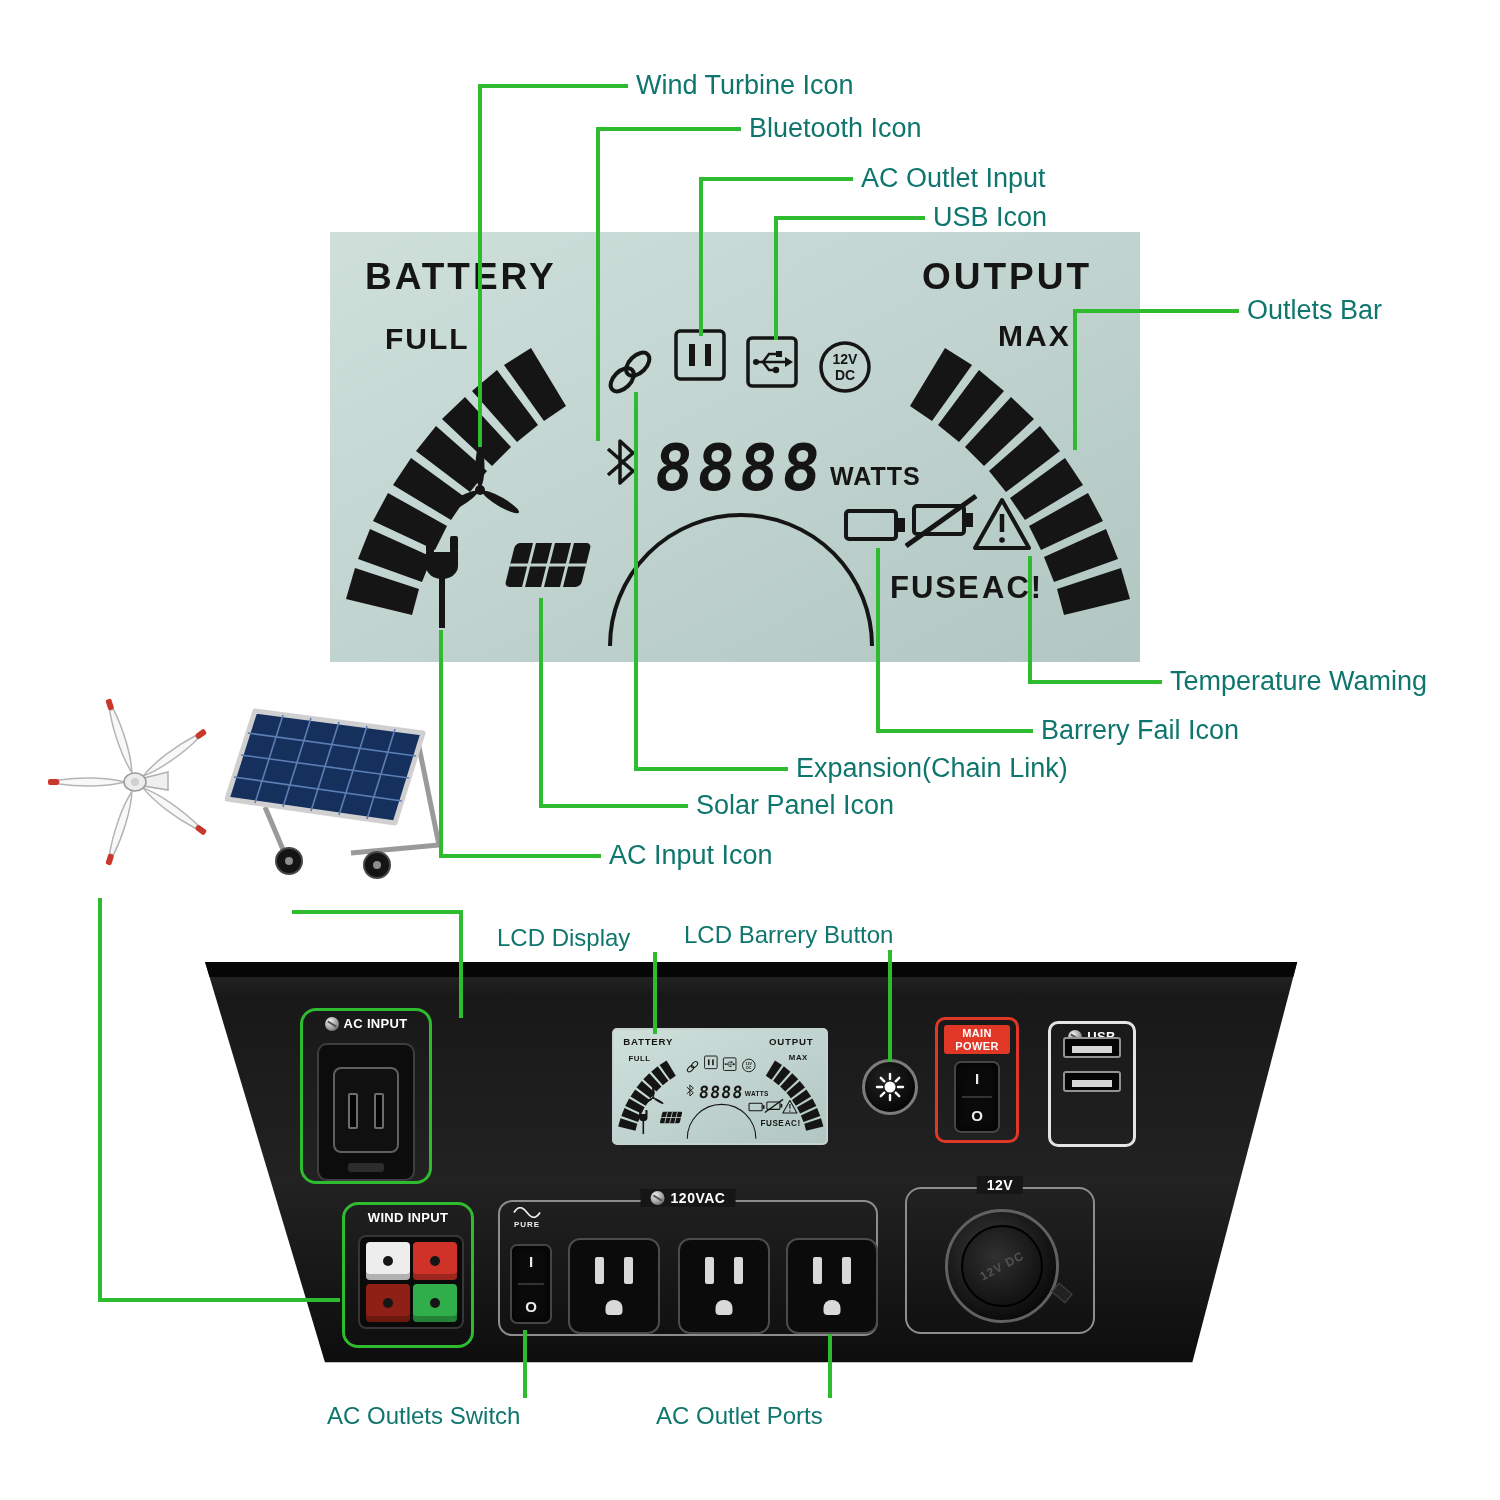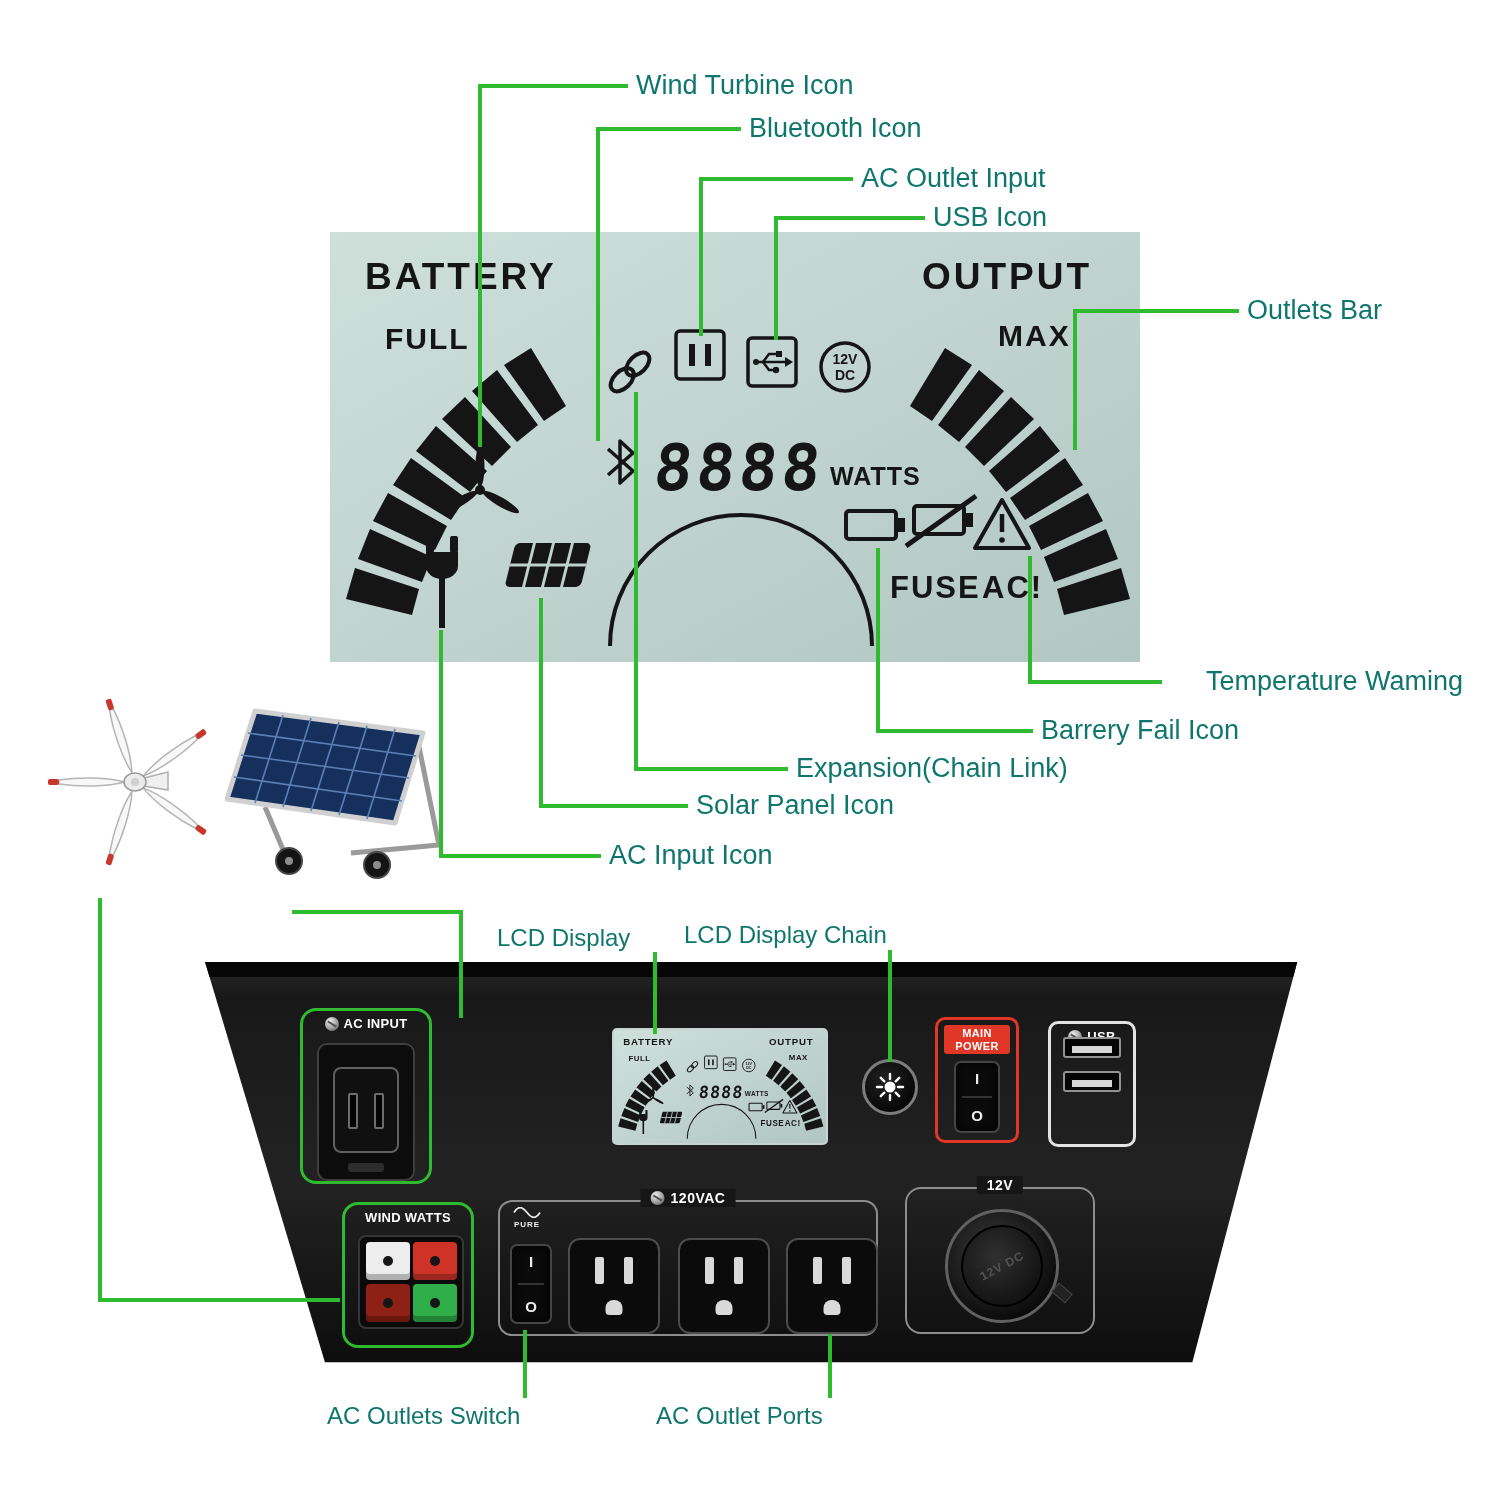--- a/index.html
+++ b/index.html
@@ -220,27 +220,27 @@
       <text x="560" y="366" class="t-fuse ink-f">FUSE</text>
       <text x="652" y="366" class="t-fuse ink-f">AC!</text>
     </g>
   </svg>
 
   <div class="callout-label" style="left:636px;top:70px">Wind Turbine Icon</div>
   <div class="callout-label" style="left:749px;top:113px">Bluetooth Icon</div>
   <div class="callout-label" style="left:861px;top:163px">AC Outlet Input</div>
   <div class="callout-label" style="left:933px;top:202px">USB Icon</div>
   <div class="callout-label" style="left:1247px;top:295px">Outlets Bar</div>
-  <div class="callout-label" style="left:1206px;top:666px">Temperature Waming</div>
+  <div class="callout-label" style="left:1170px;top:666px">Temperature Waming</div>
   <div class="callout-label" style="left:1041px;top:715px">Barrery Fail Icon</div>
   <div class="callout-label" style="left:796px;top:753px">Expansion(Chain Link)</div>
   <div class="callout-label" style="left:696px;top:790px">Solar Panel Icon</div>
   <div class="callout-label" style="left:609px;top:840px">AC Input Icon</div>
   <div class="callout-label small" style="left:497px;top:924px">LCD Display</div>
-  <div class="callout-label small" style="left:684px;top:921px">LCD Display Chain</div>
+  <div class="callout-label small" style="left:684px;top:921px">LCD Barrery Button</div>
   <div class="callout-label small" style="left:327px;top:1402px">AC Outlets Switch</div>
   <div class="callout-label small" style="left:656px;top:1402px">AC Outlet Ports</div>
 
   <svg class="product-img" style="left:40px;top:680px" width="180" height="215" viewBox="0 0 180 215">
     <g>
       <g transform="translate(95,102)">
         <g transform="rotate(-90)">
             <path d="M0,-10 C5,-28 5,-56 2,-76 L-2,-76 C-5,-56 -5,-28 0,-10 Z" fill="#f8f8f8" stroke="#b5b5b5" stroke-width="1.5"></path>
             <rect x="-3" y="-87" width="6" height="11" rx="2" fill="#c9362b"></rect>
           </g>
@@ -342,21 +342,21 @@
       <div class="plabel">
         <span class="screw"></span>
         <span>USB</span>
       </div>
       <div class="usbport"></div>
       <div class="usbport"></div>
     </div>
 
     <div class="gbox" style="left:152px;top:247px;width:132px;height:146px">
       <div class="plabel">
-          <span>WIND WATTS</span>
+          <span>WIND INPUT</span>
         </div>
       <div class="tbase">
         <div class="term white t-tl"></div>
         <div class="term red t-tr"></div>
         <div class="term darkred t-bl"></div>
         <div class="term green t-br"></div>
       </div>
     </div>
 
     <div class="vac-box">

